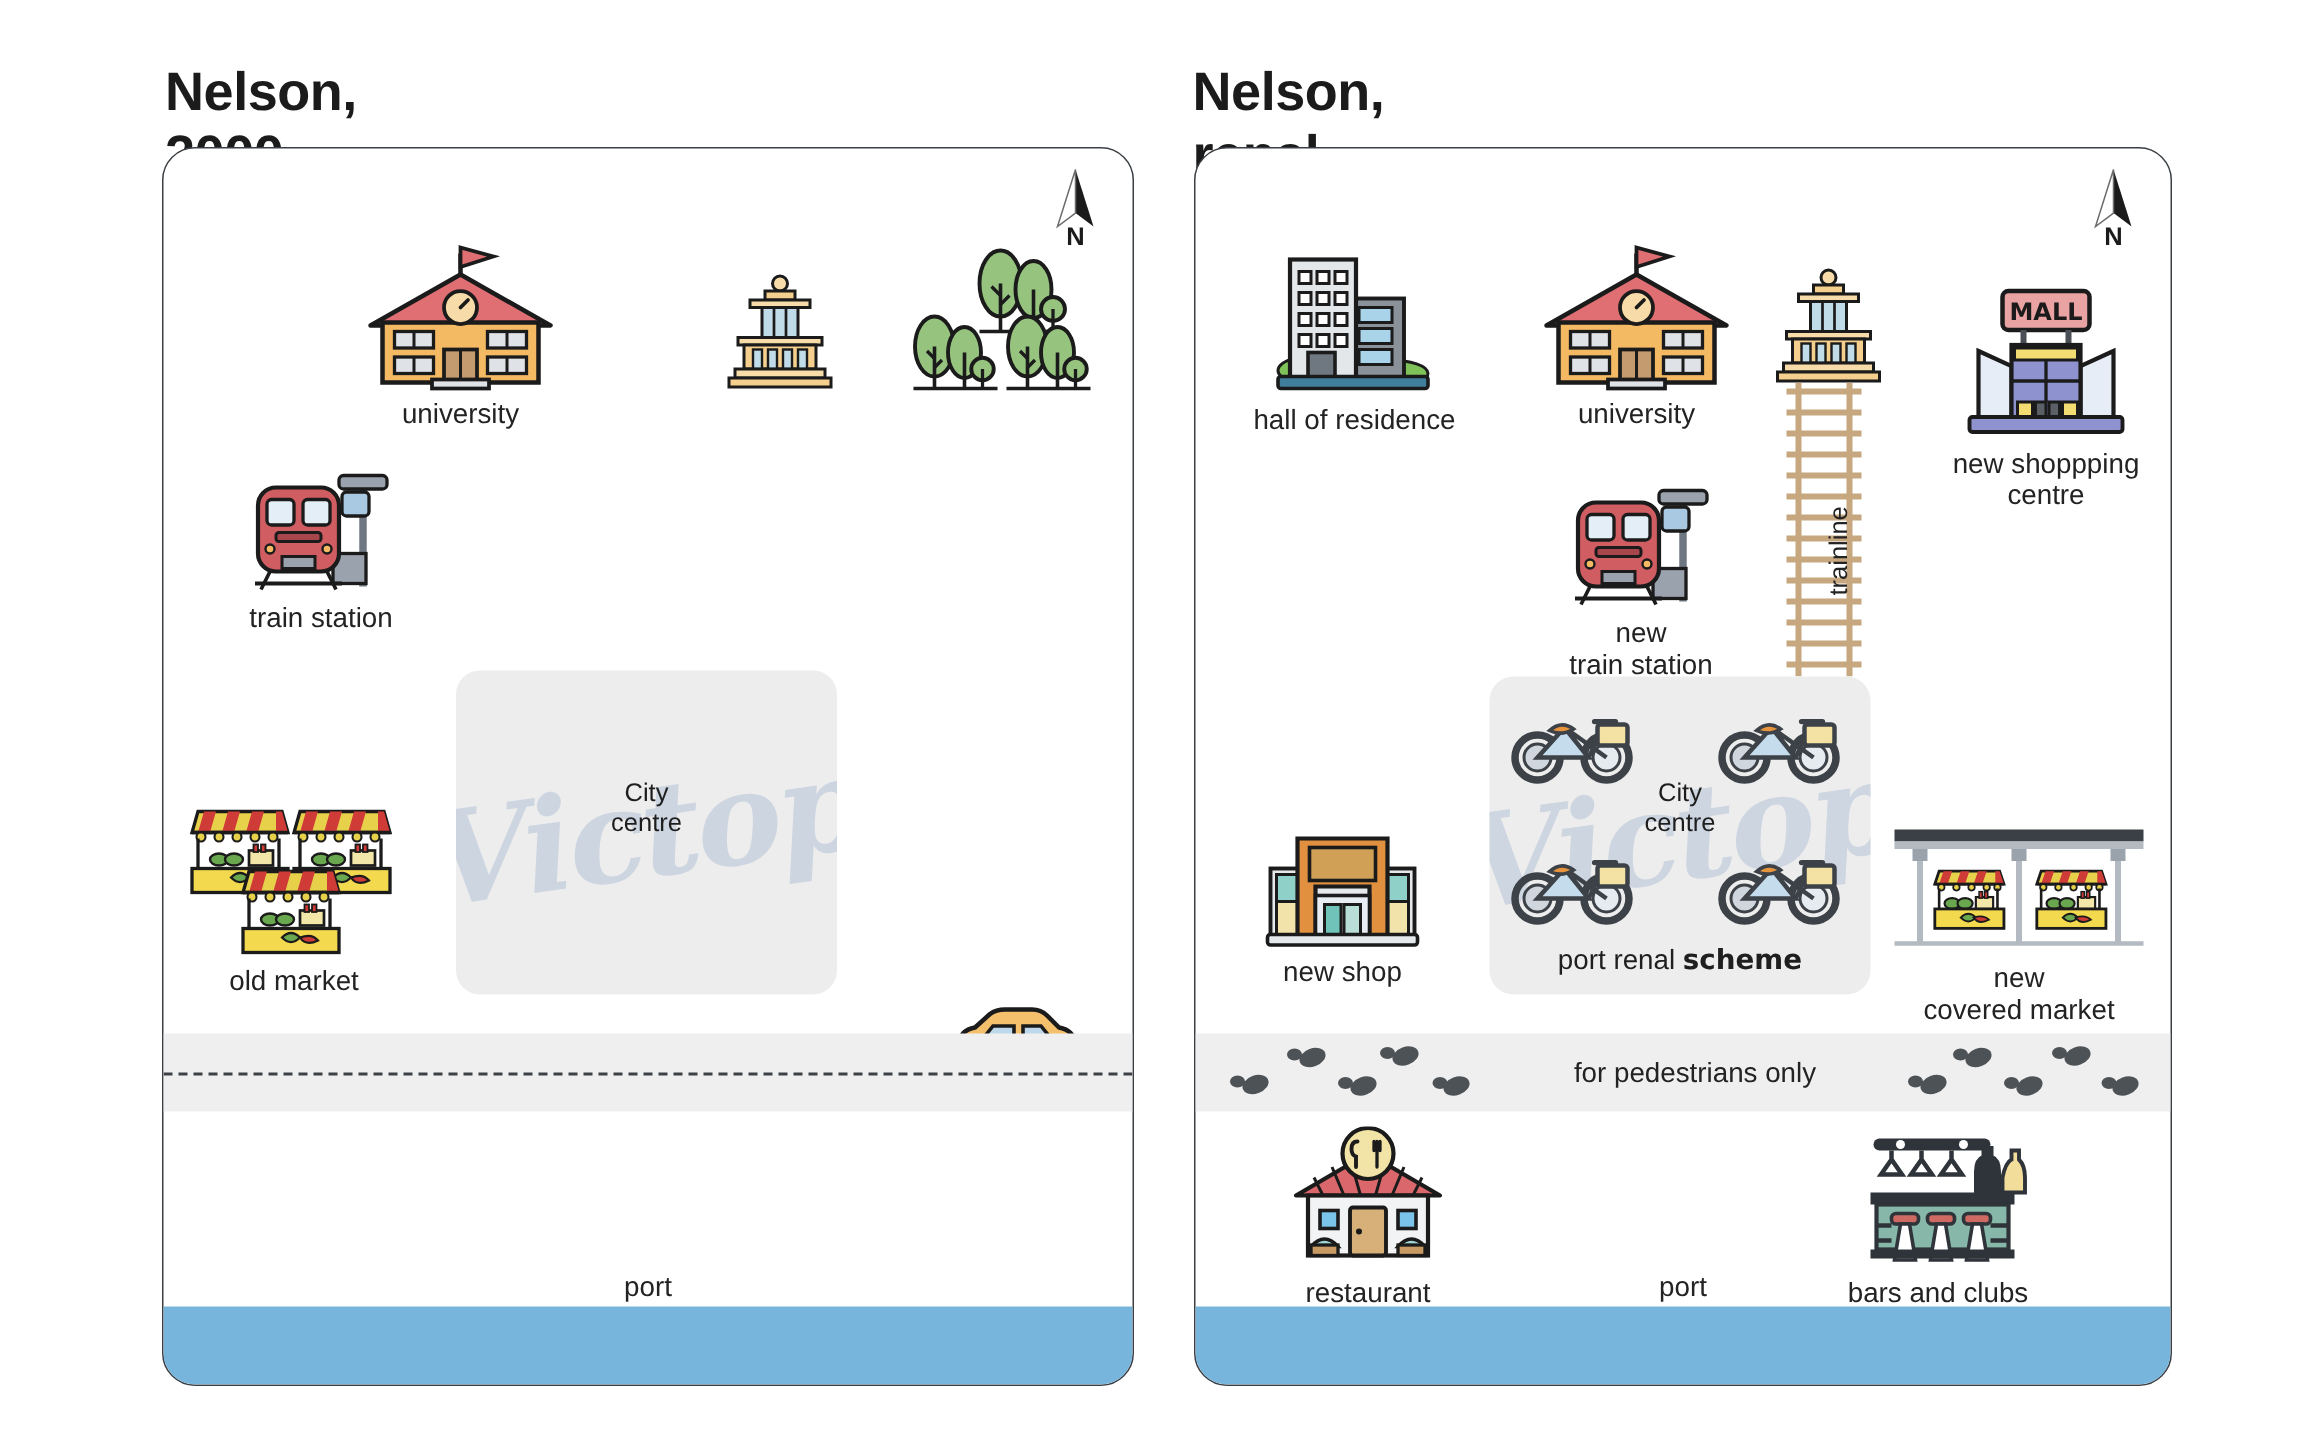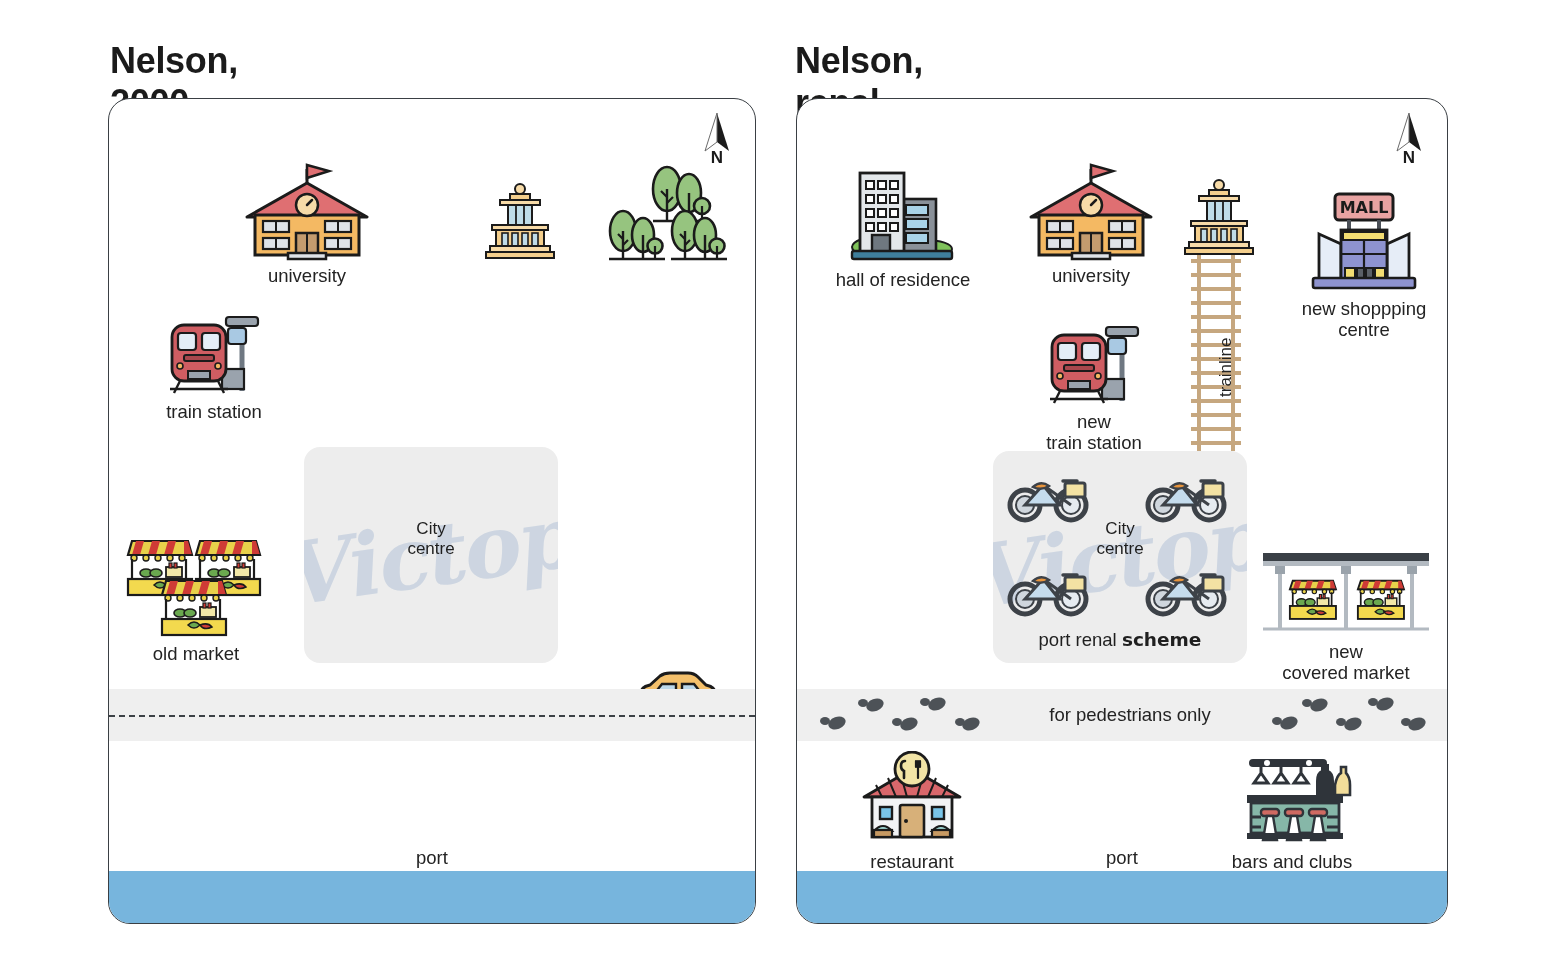--- a/index.html
+++ b/index.html
@@ -455,20 +455,36 @@
         <circle cx="54" cy="55" r="3" fill="#f4b963" stroke="#1b1b1b" stroke-width="1.6"></circle>
         <rect x="24" y="60" width="22" height="8" fill="#9aa3ad" stroke="#1b1b1b" stroke-width="2"></rect>
         <line x1="6" y1="78" x2="64" y2="78" stroke="#1b1b1b" stroke-width="2.6"></line>
         <line x1="16" y1="70" x2="10" y2="82" stroke="#1b1b1b" stroke-width="2.4"></line>
         <line x1="54" y1="70" x2="60" y2="82" stroke="#1b1b1b" stroke-width="2.4"></line>
       </svg>
       <div class="cap">new
 train station</div>
     </div>
 
+    <div class="feat" style="left:28px;top:450px;width:140px;">
+      <svg class="art" width="104" height="84" viewBox="0 0 104 84">
+        <rect x="4" y="30" width="96" height="46" fill="#e5e9ec" stroke="#1b1b1b" stroke-width="2.6"></rect>
+        <rect x="8" y="34" width="14" height="38" fill="#8fd1c8" stroke="#1b1b1b" stroke-width="2"></rect>
+        <rect x="82" y="34" width="14" height="38" fill="#8fd1c8" stroke="#1b1b1b" stroke-width="2"></rect>
+        <rect x="8" y="52" width="14" height="22" fill="#f2e3ab" stroke="#1b1b1b" stroke-width="2"></rect>
+        <rect x="82" y="52" width="14" height="22" fill="#f2e3ab" stroke="#1b1b1b" stroke-width="2"></rect>
+        <path d="M22 10 h60 v66 h-12 v-34 h-36 v34 h-12 z" fill="#e0903f" stroke="#1b1b1b" stroke-width="2.8"></path>
+        <rect x="30" y="16" width="44" height="22" fill="#cfa055" stroke="#1b1b1b" stroke-width="2.4"></rect>
+        <rect x="34" y="48" width="36" height="28" fill="#e7edf2" stroke="#1b1b1b" stroke-width="2.4"></rect>
+        <rect x="40" y="54" width="11" height="22" fill="#6fc3b8" stroke="#1b1b1b" stroke-width="2"></rect>
+        <rect x="53" y="54" width="11" height="22" fill="#b9ded7" stroke="#1b1b1b" stroke-width="2"></rect>
+        <rect x="2" y="74" width="100" height="7" rx="2" fill="#e5e9ec" stroke="#1b1b1b" stroke-width="2.4"></rect>
+      </svg>
+      <div class="cap">new shop</div>
+    </div>
 
     <div class="centre-box" style="left:196px;top:352px;width:254px;height:212px;">
       <div class="wm">Victop</div>
       <div class="bikes-grid">
         <div class="bike-slot" style="left:14px;top:16px;">
           <svg width="84" height="56" viewBox="0 0 84 56">
             <circle cx="18" cy="38" r="15" fill="none" stroke="#3d4248" stroke-width="5"></circle>
             <circle cx="18" cy="38" r="9" fill="#cfd6dd" stroke="#3d4248" stroke-width="2"></circle>
             <circle cx="64" cy="38" r="15" fill="none" stroke="#3d4248" stroke-width="5"></circle>
             <circle cx="64" cy="38" r="9" fill="#e6ebf0" stroke="#3d4248" stroke-width="2"></circle>

